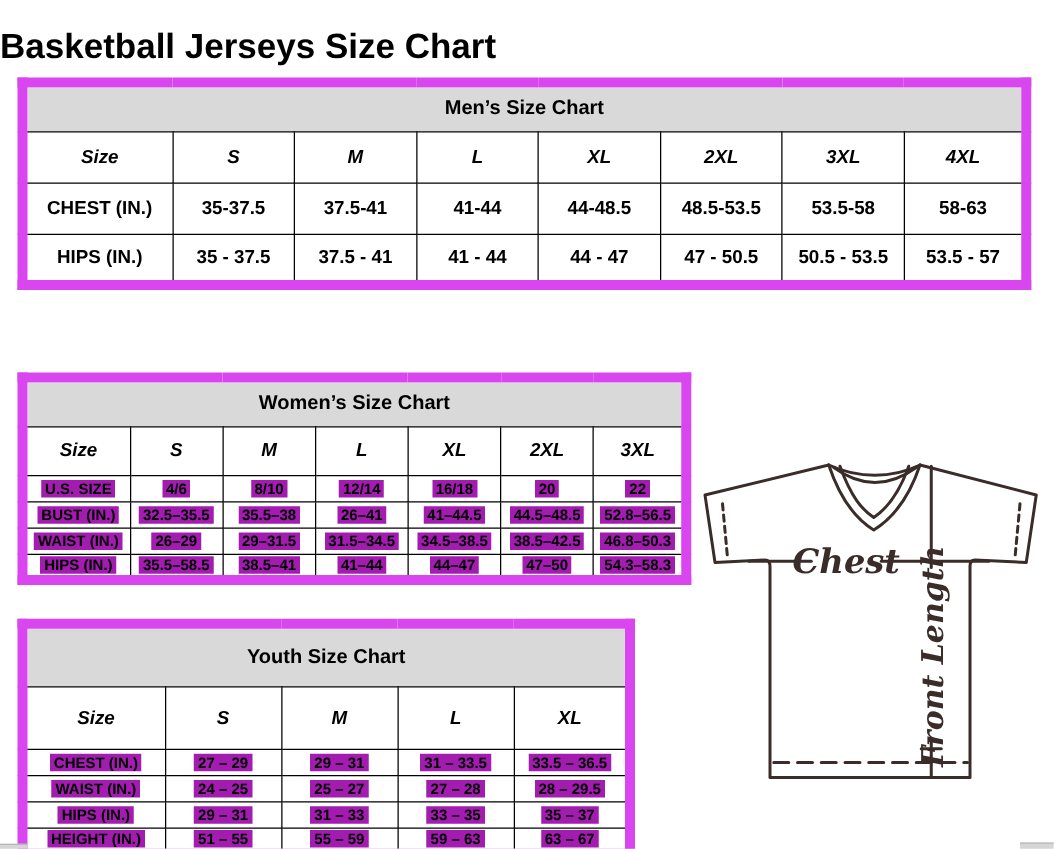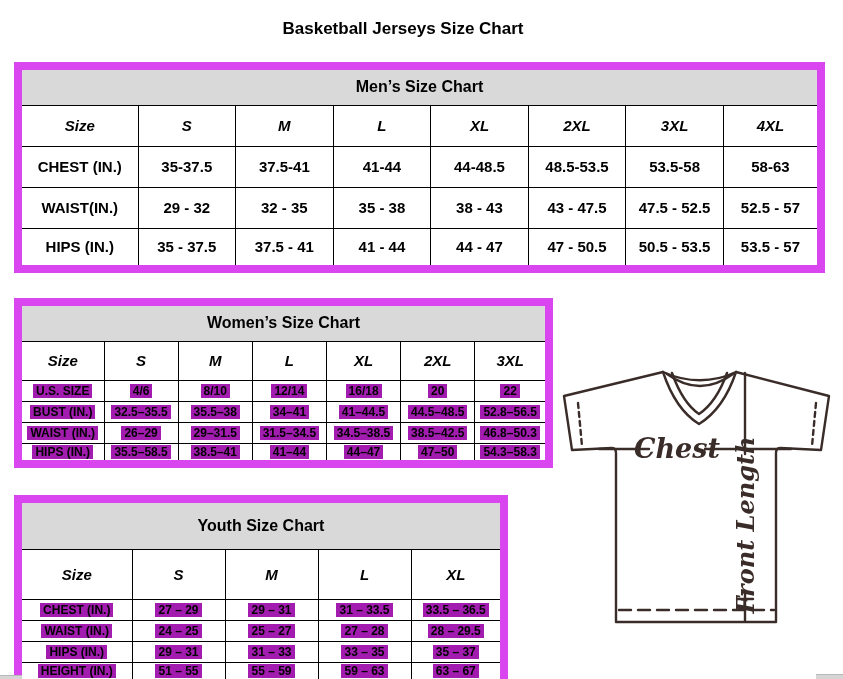--- a/index.html
+++ b/index.html
@@ -6,21 +6,21 @@
   body{
     position:relative;
     width:843px;height:679px;
     background:#ffffff;
     overflow:hidden;
     font-family:"Liberation Sans", sans-serif;
     color:#000;
   }
   .page-title{
     position:absolute;top:5px;left:0;width:806px;
-    text-align:center;font-size:17px;font-weight:bold;line-height:26px;
+    text-align:left;font-size:28px;font-weight:bold;line-height:26px;
   }
   table.size-table{
     position:absolute;
     border-collapse:collapse;
     table-layout:fixed;
     border:8px solid #d946ef;
     font-weight:bold;
   }
   table.size-table td, table.size-table th{
     border:1px solid #000;
@@ -85,30 +85,20 @@
       <td>CHEST (IN.)</td>
       <td>35-37.5</td>
       <td>37.5-41</td>
       <td>41-44</td>
       <td>44-48.5</td>
       <td>48.5-53.5</td>
       <td>53.5-58</td>
       <td>58-63</td>
     </tr>
     <tr class="data-row">
-      <td>WAIST(IN.)</td>
-      <td>29 - 32</td>
-      <td>32 - 35</td>
-      <td>35 - 38</td>
-      <td>38 - 43</td>
-      <td>43 - 47.5</td>
-      <td>47.5 - 52.5</td>
-      <td>52.5 - 57</td>
-    </tr>
-    <tr class="data-row">
       <td>HIPS (IN.)</td>
       <td>35 - 37.5</td>
       <td>37.5 - 41</td>
       <td>41 - 44</td>
       <td>44 - 47</td>
       <td>47 - 50.5</td>
       <td>50.5 - 53.5</td>
       <td>53.5 - 57</td>
     </tr>
   </tbody>
@@ -143,21 +133,21 @@
       <td><span class="hl">8/10</span></td>
       <td><span class="hl">12/14</span></td>
       <td><span class="hl">16/18</span></td>
       <td><span class="hl">20</span></td>
       <td><span class="hl">22</span></td>
     </tr>
     <tr class="rowH23">
       <td><span class="hl">BUST (IN.)</span></td>
       <td><span class="hl">32.5–35.5</span></td>
       <td><span class="hl">35.5–38</span></td>
-      <td><span class="hl">34–41</span></td>
+      <td><span class="hl">26–41</span></td>
       <td><span class="hl">41–44.5</span></td>
       <td><span class="hl">44.5–48.5</span></td>
       <td><span class="hl">52.8–56.5</span></td>
     </tr>
     <tr class="rowH23">
       <td><span class="hl">WAIST (IN.)</span></td>
       <td><span class="hl">26–29</span></td>
       <td><span class="hl">29–31.5</span></td>
       <td><span class="hl">31.5–34.5</span></td>
       <td><span class="hl">34.5–38.5</span></td>

